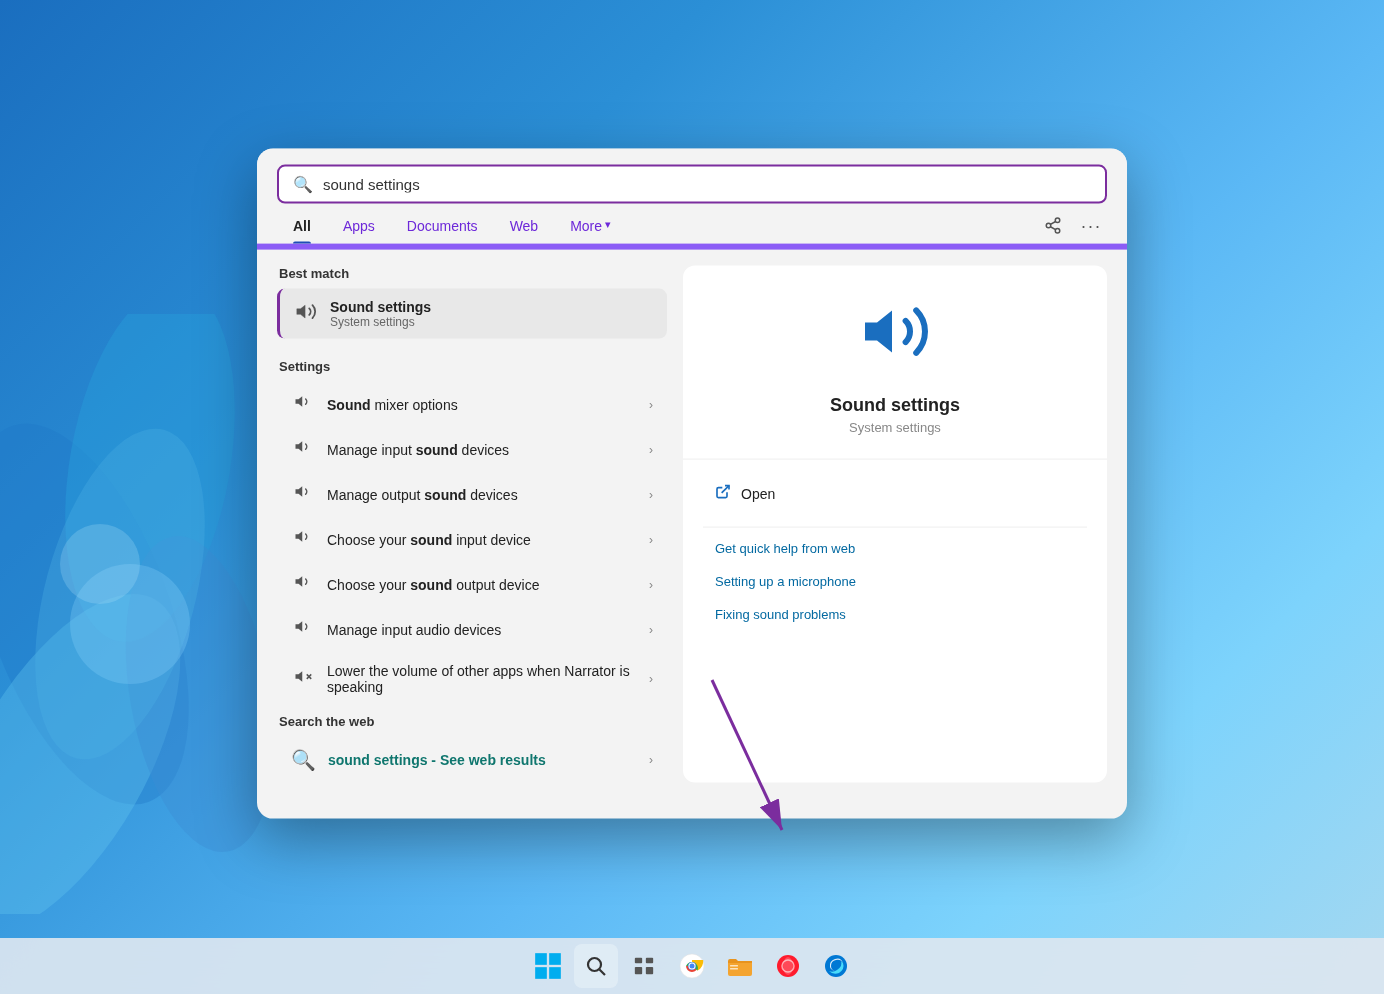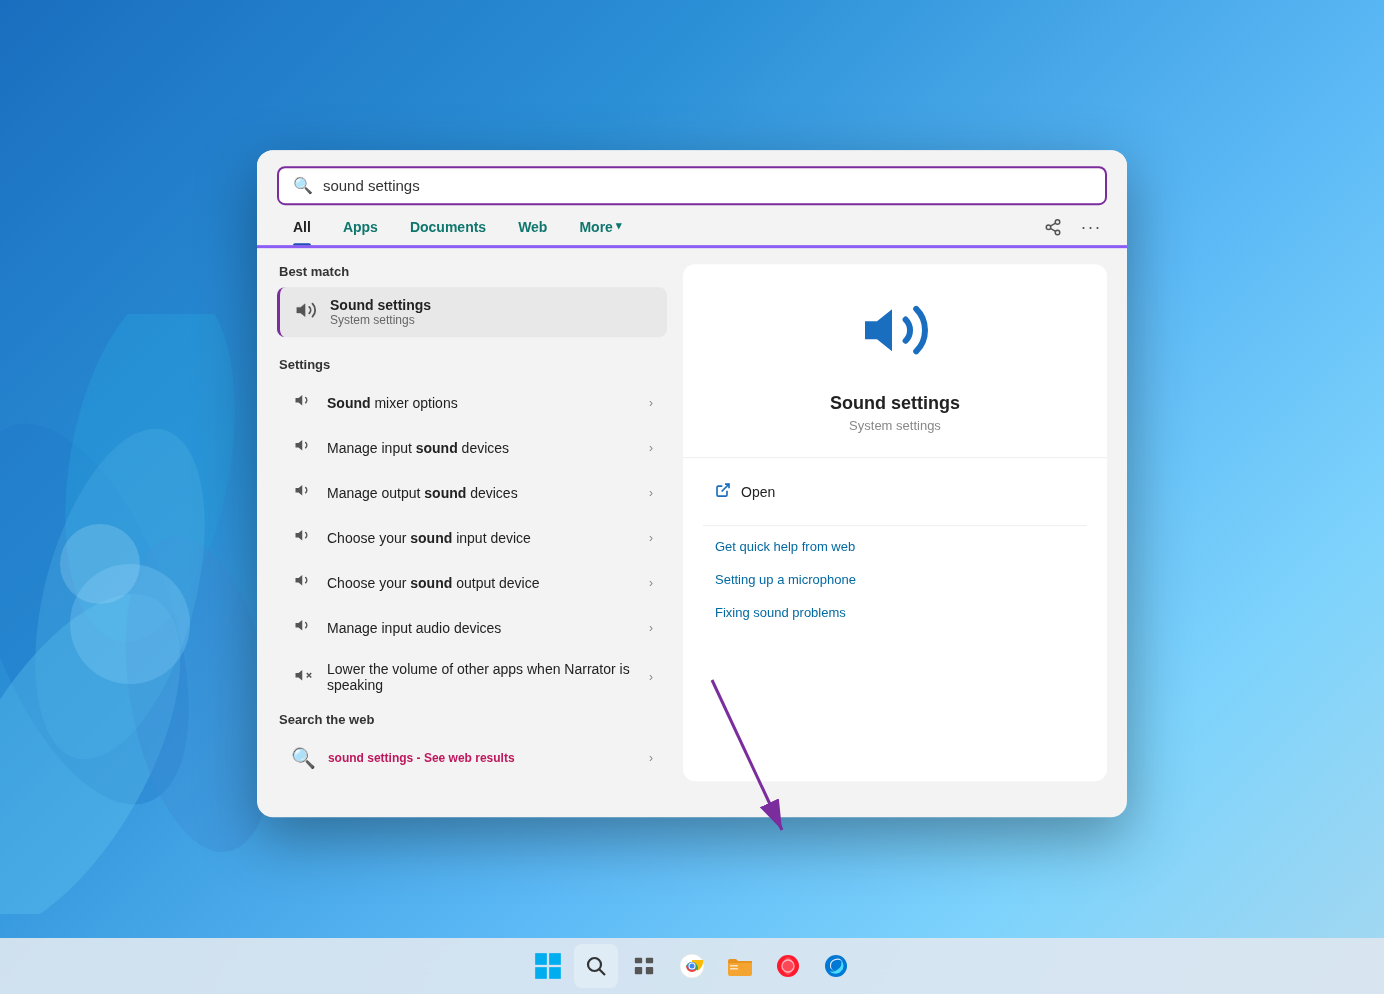--- a/index.html
+++ b/index.html
@@ -97,32 +97,32 @@
       color: #333;
       width: 100%;
       background: transparent;
     }
 
     .tabs-row {
       display: flex;
       align-items: center;
       padding: 0 20px;
       gap: 0;
-      border-bottom: 3px solid #8b5cf6;
+      border-bottom: 6px solid #8b5cf6;
       background: #f3f3f3;
       margin-top: 4px;
     }
 
     .tab-item {
       padding: 10px 16px 10px;
       font-size: 14px;
-      color: #0f766e;
+      color: #6d28d9;
       cursor: pointer;
       position: relative;
-      font-weight: 700;
+      font-weight: 400;
     }
 
     .tab-item.active {
       color: #222;
       font-weight: 600;
     }
 
     .tab-item.active::after {
       content: '';
       position: absolute;
@@ -251,22 +251,22 @@
     .web-search-item {
       display: flex;
       align-items: center;
       padding: 11px 14px;
       border-radius: 8px;
       cursor: pointer;
       gap: 12px;
     }
 
     .web-search-item .item-title {
-      font-size: 12px;
-      color: #be185d;
+      font-size: 14px;
+      color: #0f766e;
     }
 
     
     .right-panel {
       flex: 1;
       background: white;
       border-radius: 12px;
       padding: 0;
       display: flex;
       flex-direction: column;

